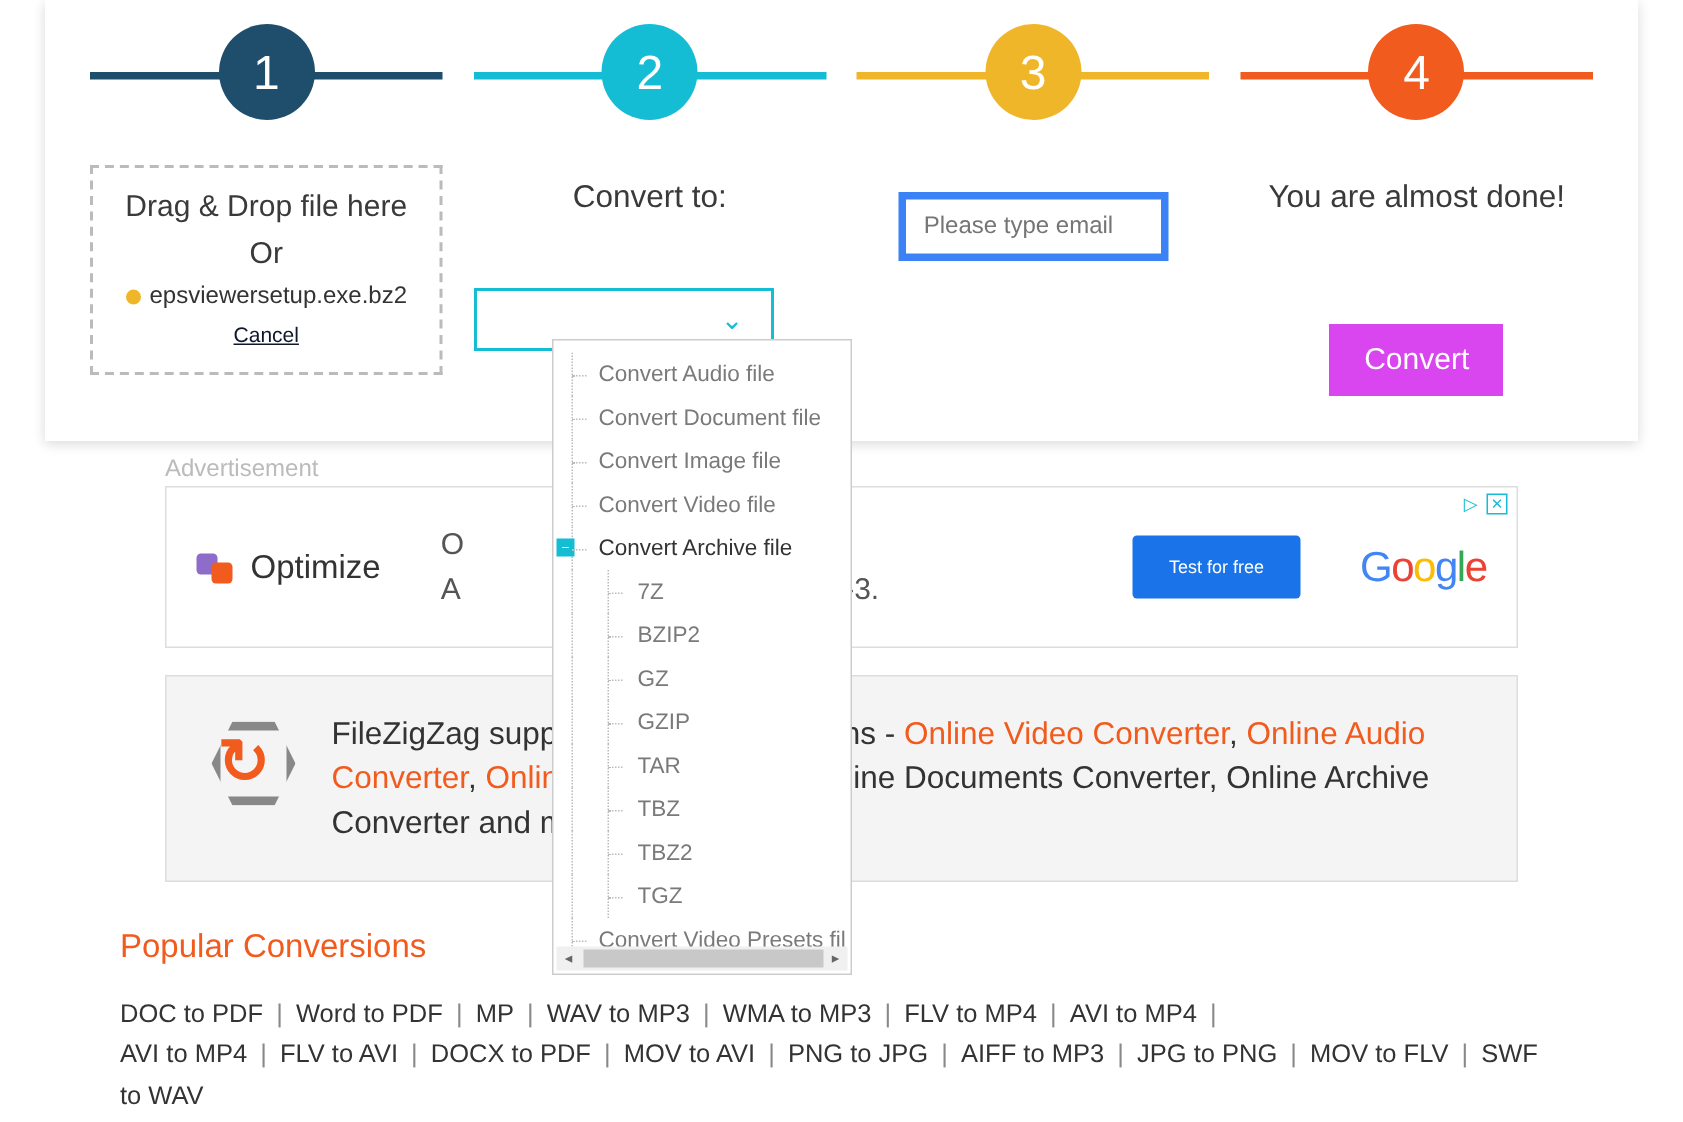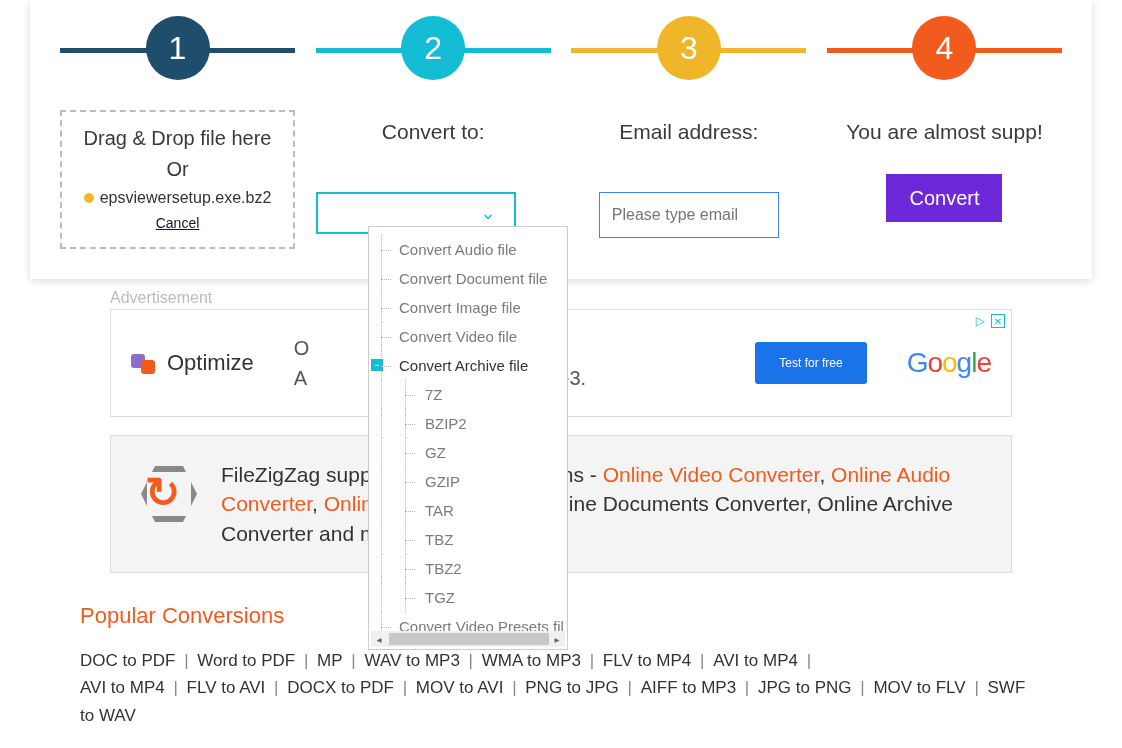--- a/index.html
+++ b/index.html
@@ -23,23 +23,23 @@
 
 .dropzone { border: 2px dashed #bbb; padding: 15px 5px; margin-top: 30px; }
 .drop-line { font-size: 20px; color: #3a3a3a; margin-bottom: 8px; font-weight: 400; }
 .file-row { display: flex; align-items: center; justify-content: center; gap: 6px; font-size: 16px; color: #333; margin-top: 8px;}
 .file-dot { width: 10px; height: 10px; border-radius: 50%; background: #f0b62a; display: inline-block; }
 .cancel { color: #0f172a; font-size: 14px; margin-top: 8px; display: inline-block; }
 
 .convert-select { width: 200px; height: 42px; border: 2px solid #15bdd4; background: #fff; margin-top: 48px; display: flex; align-items: center; justify-content: flex-end; padding-right: 18px; cursor: pointer; }
 .chevron { color: #15bdd4; font-size: 18px; }
 
-.email-input { width: 180px; height: 46px; border: 1px solid #3b82f6; margin-top: 48px; padding: 0 12px; font-size: 16px; color: #666; }
+.email-input { width: 180px; height: 46px; border: 5px solid #3b82f6; margin-top: 48px; padding: 0 12px; font-size: 16px; color: #666; }
 
-.convert-btn { width: 116px; height: 48px; background: #6d28d9; color: #fff; border: none; font-size: 20px; margin-top: 30px; cursor: pointer; }
+.convert-btn { width: 116px; height: 48px; background: #d946ef; color: #fff; border: none; font-size: 20px; margin-top: 72px; cursor: pointer; }
 
 
 .tree-popup { position: absolute; left: 338px; top: 226px; width: 200px; background: #fff; border: 1px solid #ccc; z-index: 10; font-size: 15px; color: #7a7a7a; padding: 8px 0; max-height: 510px; }
 .tree-item { padding: 6px 0 6px 30px; position: relative; cursor: pointer; white-space: nowrap; overflow: hidden; }
 .tree-item::before { content: ""; position: absolute; left: 12px; top: 0; width: 1px; height: 100%; border-left: 1px dotted #bbb; }
 .tree-item::after { content: ""; position: absolute; left: 12px; top: 50%; width: 10px; border-top: 1px dotted #bbb; }
 .tree-expanded { color: #333; }
 .tree-expanded-marker { position: absolute; left: 2px; top: 8px; width: 12px; height: 12px; background: #15bdd4; font-size: 9px; color: #fff; text-align: center; line-height: 12px;}
 .tree-sub { padding: 6px 0 6px 56px; position: relative; color: #7a7a7a; cursor: pointer; }
 .tree-sub::before { content: ""; position: absolute; left: 12px; top: 0; width: 1px; height: 100%; border-left: 1px dotted #bbb; }
@@ -98,28 +98,27 @@
       <div class="step-circle">2</div>
       <div class="step-heading">Convert to:</div>
       <div class="convert-select">
         <span class="chevron">⌄</span>
       </div>
     </div>
 
     <div class="step step3">
       <div class="step-line"></div>
       <div class="step-circle">3</div>
-      <div class="step-heading">Email address:</div>
       <input class="email-input" placeholder="Please type email" style="">
     </div>
 
     <div class="step step4">
       <div class="step-line"></div>
       <div class="step-circle">4</div>
-      <div class="step-heading">You are almost supp!</div>
+      <div class="step-heading">You are almost done!</div>
       <button class="convert-btn">Convert</button>
     </div>
 
   </div>
 
   <div class="tree-popup">
     <div class="tree-item">Convert Audio file</div>
     <div class="tree-item">Convert Document file</div>
     <div class="tree-item">Convert Image file</div>
     <div class="tree-item">Convert Video file</div>

